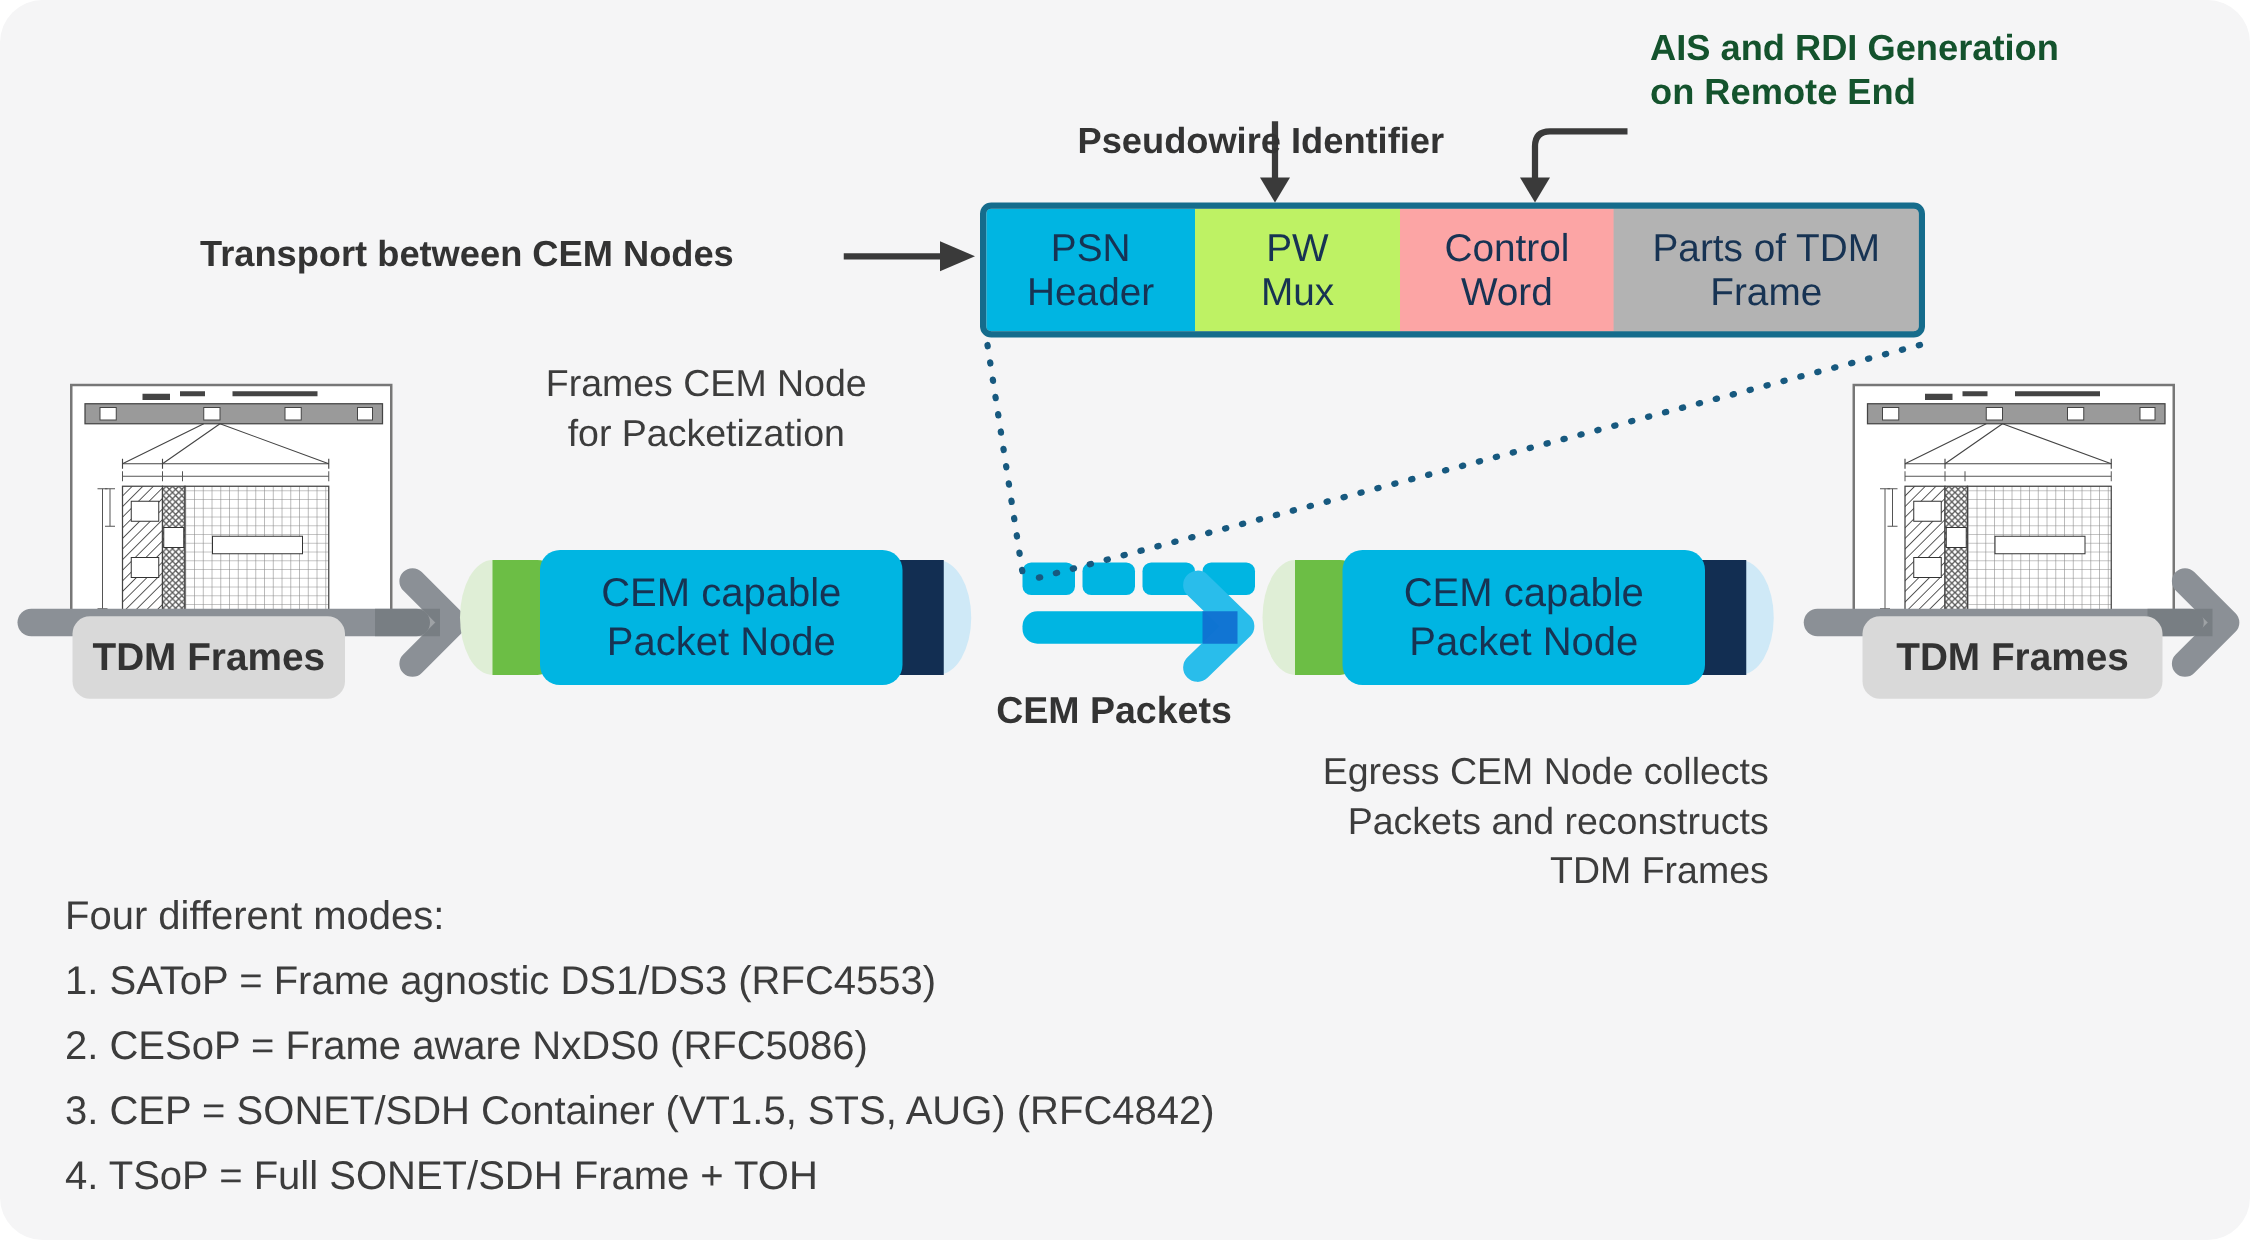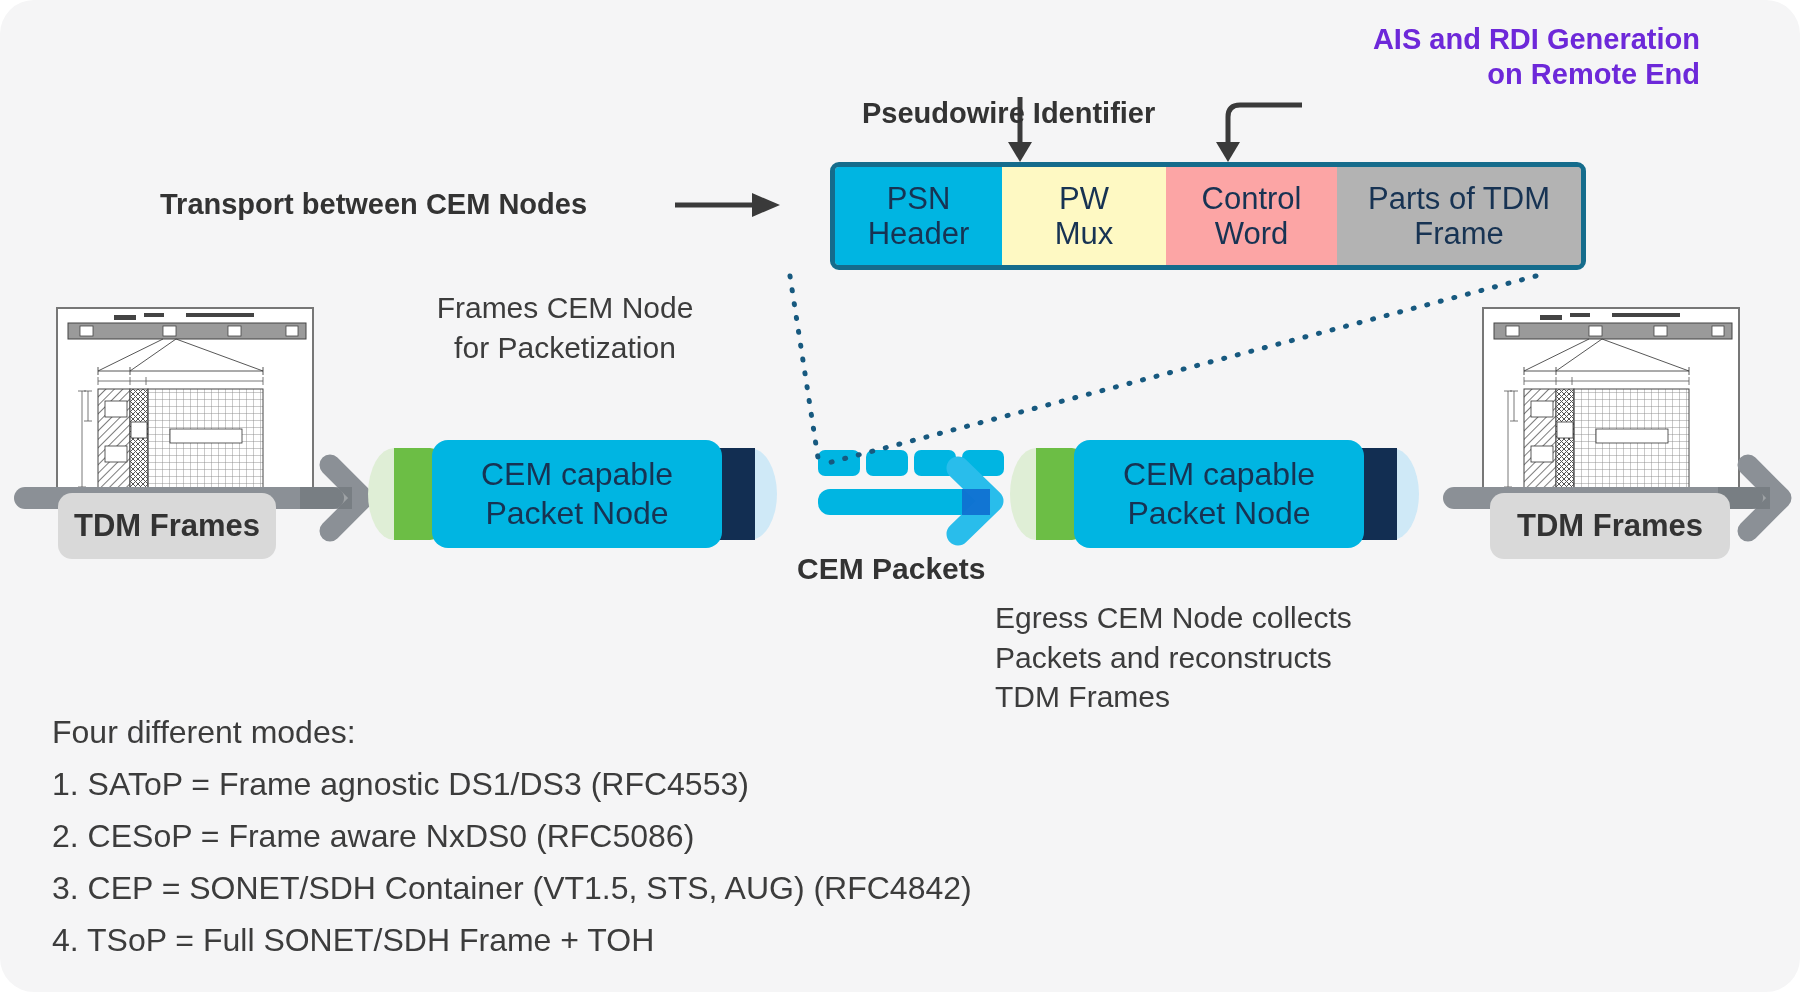--- a/index.html
+++ b/index.html
@@ -4,34 +4,34 @@
 <style>
   html,body{margin:0;padding:0;background:#ffffff;}
   body{width:1800px;height:992px;font-family:"Liberation Sans",sans-serif;overflow:hidden;}
   #stage{position:relative;width:1800px;height:992px;background:#ffffff;}
   #card{position:absolute;left:0;top:0;width:1800px;height:992px;background:#f5f5f6;border-radius:34px;overflow:hidden;}
 
   .abs{position:absolute;}
 
   
   #pw-label{left:862px;top:49px;font-size:29px;font-weight:bold;color:#333;white-space:nowrap;margin-top:48px;}
-  #ais-label{left:1320px;top:22px;font-size:29px;font-weight:bold;color:#6d28d9;text-align:right;line-height:1.22;width:380px;}
+  #ais-label{left:1320px;top:22px;font-size:29px;font-weight:bold;color:#14532d;text-align:left;line-height:1.22;width:380px;}
   #transport-label{left:160px;top:188px;font-size:29px;font-weight:bold;color:#333;white-space:nowrap;}
 
   
-  #packet-bar{left:784px;top:162px;width:756px;height:108px;border:5px solid #156c8c;border-radius:9px;box-sizing:border-box;display:flex;overflow:hidden;background:#b8b8b8;margin-left:46px;}
+  #packet-bar{left:784px;top:162px;width:756px;height:108px;border:5px solid #156c8c;border-radius:9px;box-sizing:border-box;display:flex;overflow:hidden;background:#b8b8b8;}
   .seg{display:flex;align-items:center;justify-content:center;text-align:center;font-size:31px;color:#173353;line-height:1.14;}
   #seg-psn{width:167px;background:#00b5e2;}
-  #seg-pw{width:164px;background:#fef9c3;}
+  #seg-pw{width:164px;background:#bef264;}
   #seg-cw{width:171px;background:#fca5a5;}
   #seg-tdm{flex:1;background:#b3b3b3;}
 
   
   #ingress-text{left:400px;top:288px;width:330px;text-align:center;font-size:30px;color:#3c3c3c;line-height:1.32;}
-  #egress-text{left:995px;top:598px;width:420px;text-align:left;font-size:30px;color:#3c3c3c;line-height:1.32;}
+  #egress-text{left:995px;top:598px;width:420px;text-align:right;font-size:30px;color:#3c3c3c;line-height:1.32;}
   #cem-packets-label{left:797px;top:552px;font-size:30px;font-weight:bold;color:#333;white-space:nowrap;}
 
   
   .node{position:absolute;height:108px;}
   .node .body{position:absolute;left:64px;top:0;height:108px;background:#00b5e2;border-radius:16px;display:flex;align-items:center;justify-content:center;text-align:center;font-size:32px;color:#173353;line-height:1.22;}
   .node .capL-face{position:absolute;left:0;top:8px;width:52px;height:92px;background:#dfeed6;border-radius:26px/46px;}
   .node .capL-band{position:absolute;left:26px;top:8px;width:62px;height:92px;background:#6cbe45;border-radius:0 26px 26px 0 / 0 46px 46px 0;}
   .node .capR-face{position:absolute;top:8px;width:54px;height:92px;background:#cfe9f7;border-radius:27px/46px;}
   .node .capR-band{position:absolute;top:8px;width:62px;height:92px;background:#122e52;border-radius:26px 0 0 26px / 46px 0 0 46px;}
   .node .capR-shade{position:absolute;top:8px;width:22px;height:92px;background:#24456e;border-radius:22px 0 0 22px/46px 0 0 46px;}

